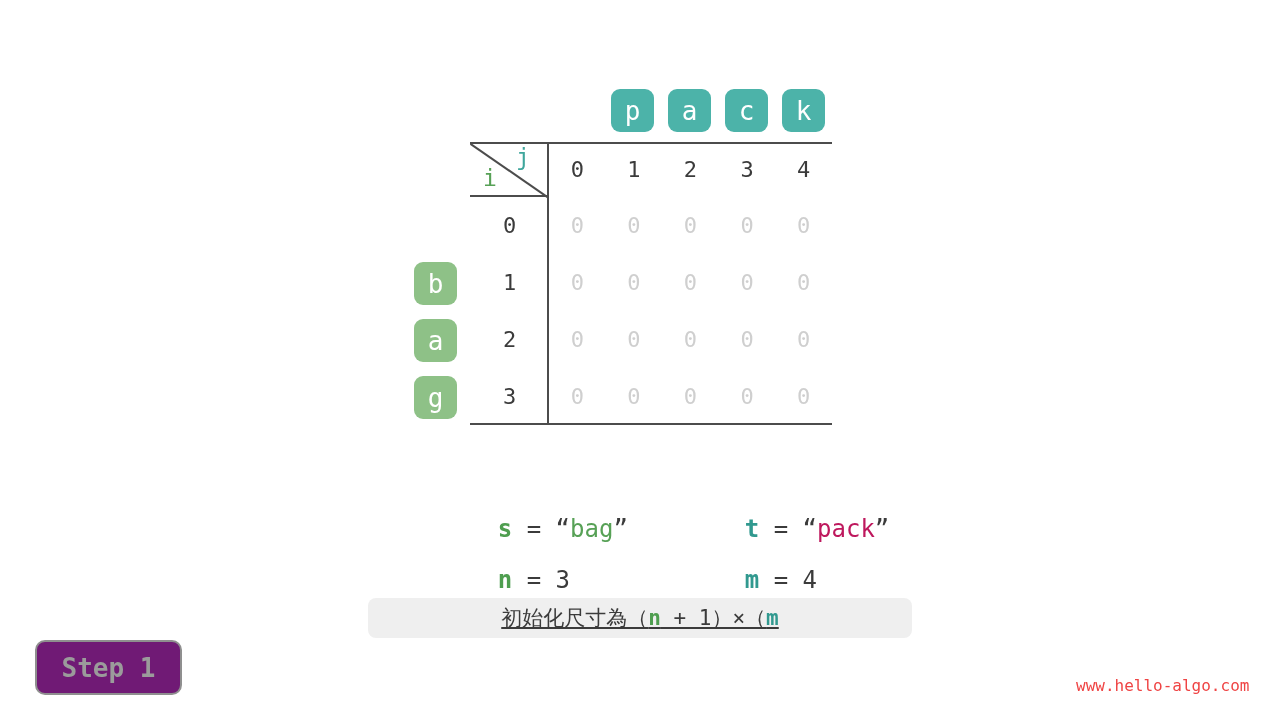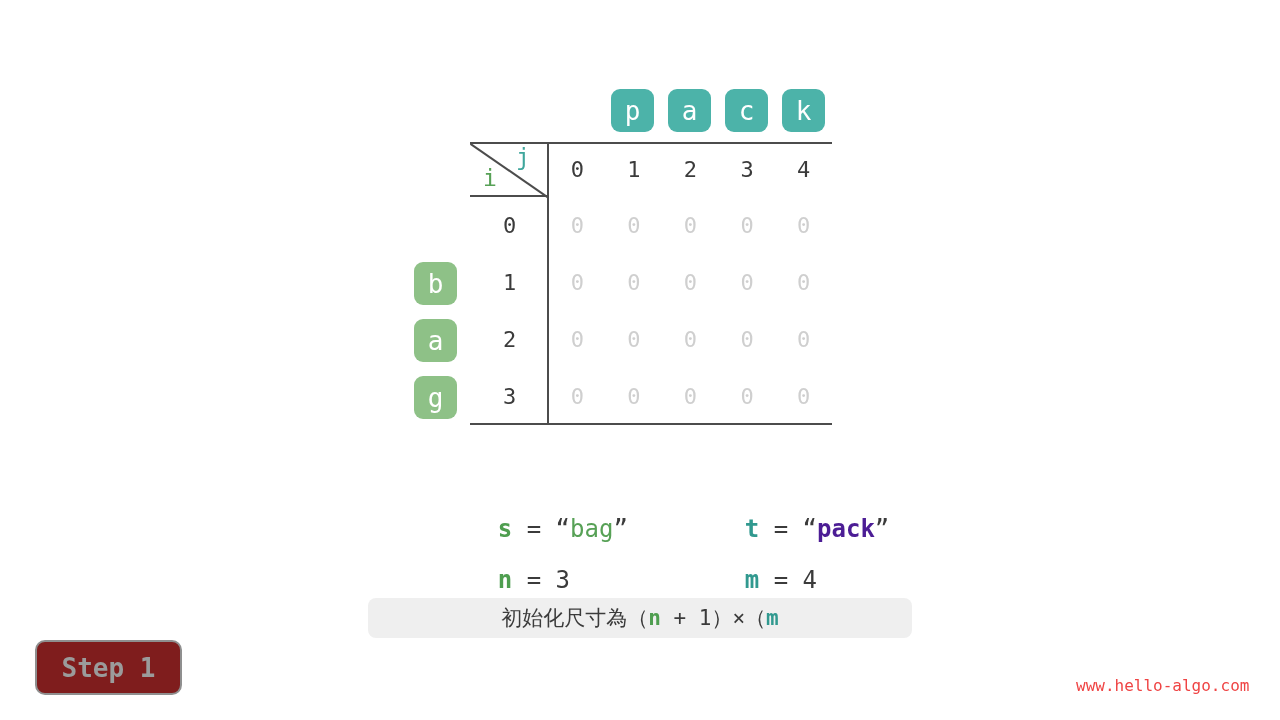--- a/index.html
+++ b/index.html
@@ -33,34 +33,34 @@
   .row-label { width: 79px; display: flex; align-items: center; justify-content: center;
                color: #3b3b3b; font-size: 22px; }
   .dp-cell { width: 56.6px; display: flex; align-items: center; justify-content: center;
              color: #cfcfcf; font-size: 22px; }
 
   
   .varline { position: absolute; font-size: 24px; color: #3b3b3b; white-space: pre; }
   .vname-green { color: #4f9e50; font-weight: bold; }
   .vname-teal  { color: #31998f; font-weight: bold; }
   .vval-green  { color: #57a156; }
-  .vval-teal   { color: #4c1d95; font-weight: bold; }
+  .vval-teal   { color: #be185d; }
 
   
   .banner { position: absolute; left: 368px; top: 598px; width: 544px; height: 40px;
             background: #efefef; border-radius: 8px;
             display: flex; align-items: center; justify-content: center;
             font-size: 21px; color: #3b3b3b; white-space: pre;
-            font-family: "DejaVu Sans Mono", "Liberation Mono", sans-serif; }
+            font-family: "DejaVu Sans Mono", "Liberation Mono", sans-serif; text-decoration: underline; }
   .banner .cap-n { color: #4f9e50; font-weight: bold; }
   .banner .cap-m { color: #31998f; font-weight: bold; }
 
   
   .step { position: absolute; left: 35px; top: 640px; width: 147px; height: 55px;
-          background: #7f1d1d; border: 2px solid #8f8f8f; border-radius: 10px;
+          background: #701a75; border: 2px solid #8f8f8f; border-radius: 10px;
           display: flex; align-items: center; justify-content: center;
           font-size: 26px; font-weight: bold; color: #9b9b9b; white-space: pre; }
 
   
   .watermark { position: absolute; left: 1076px; top: 676px; font-size: 16px; color: #ef4444; }
 </style>
 </head>
 <body>
 
 <div class="stage">

